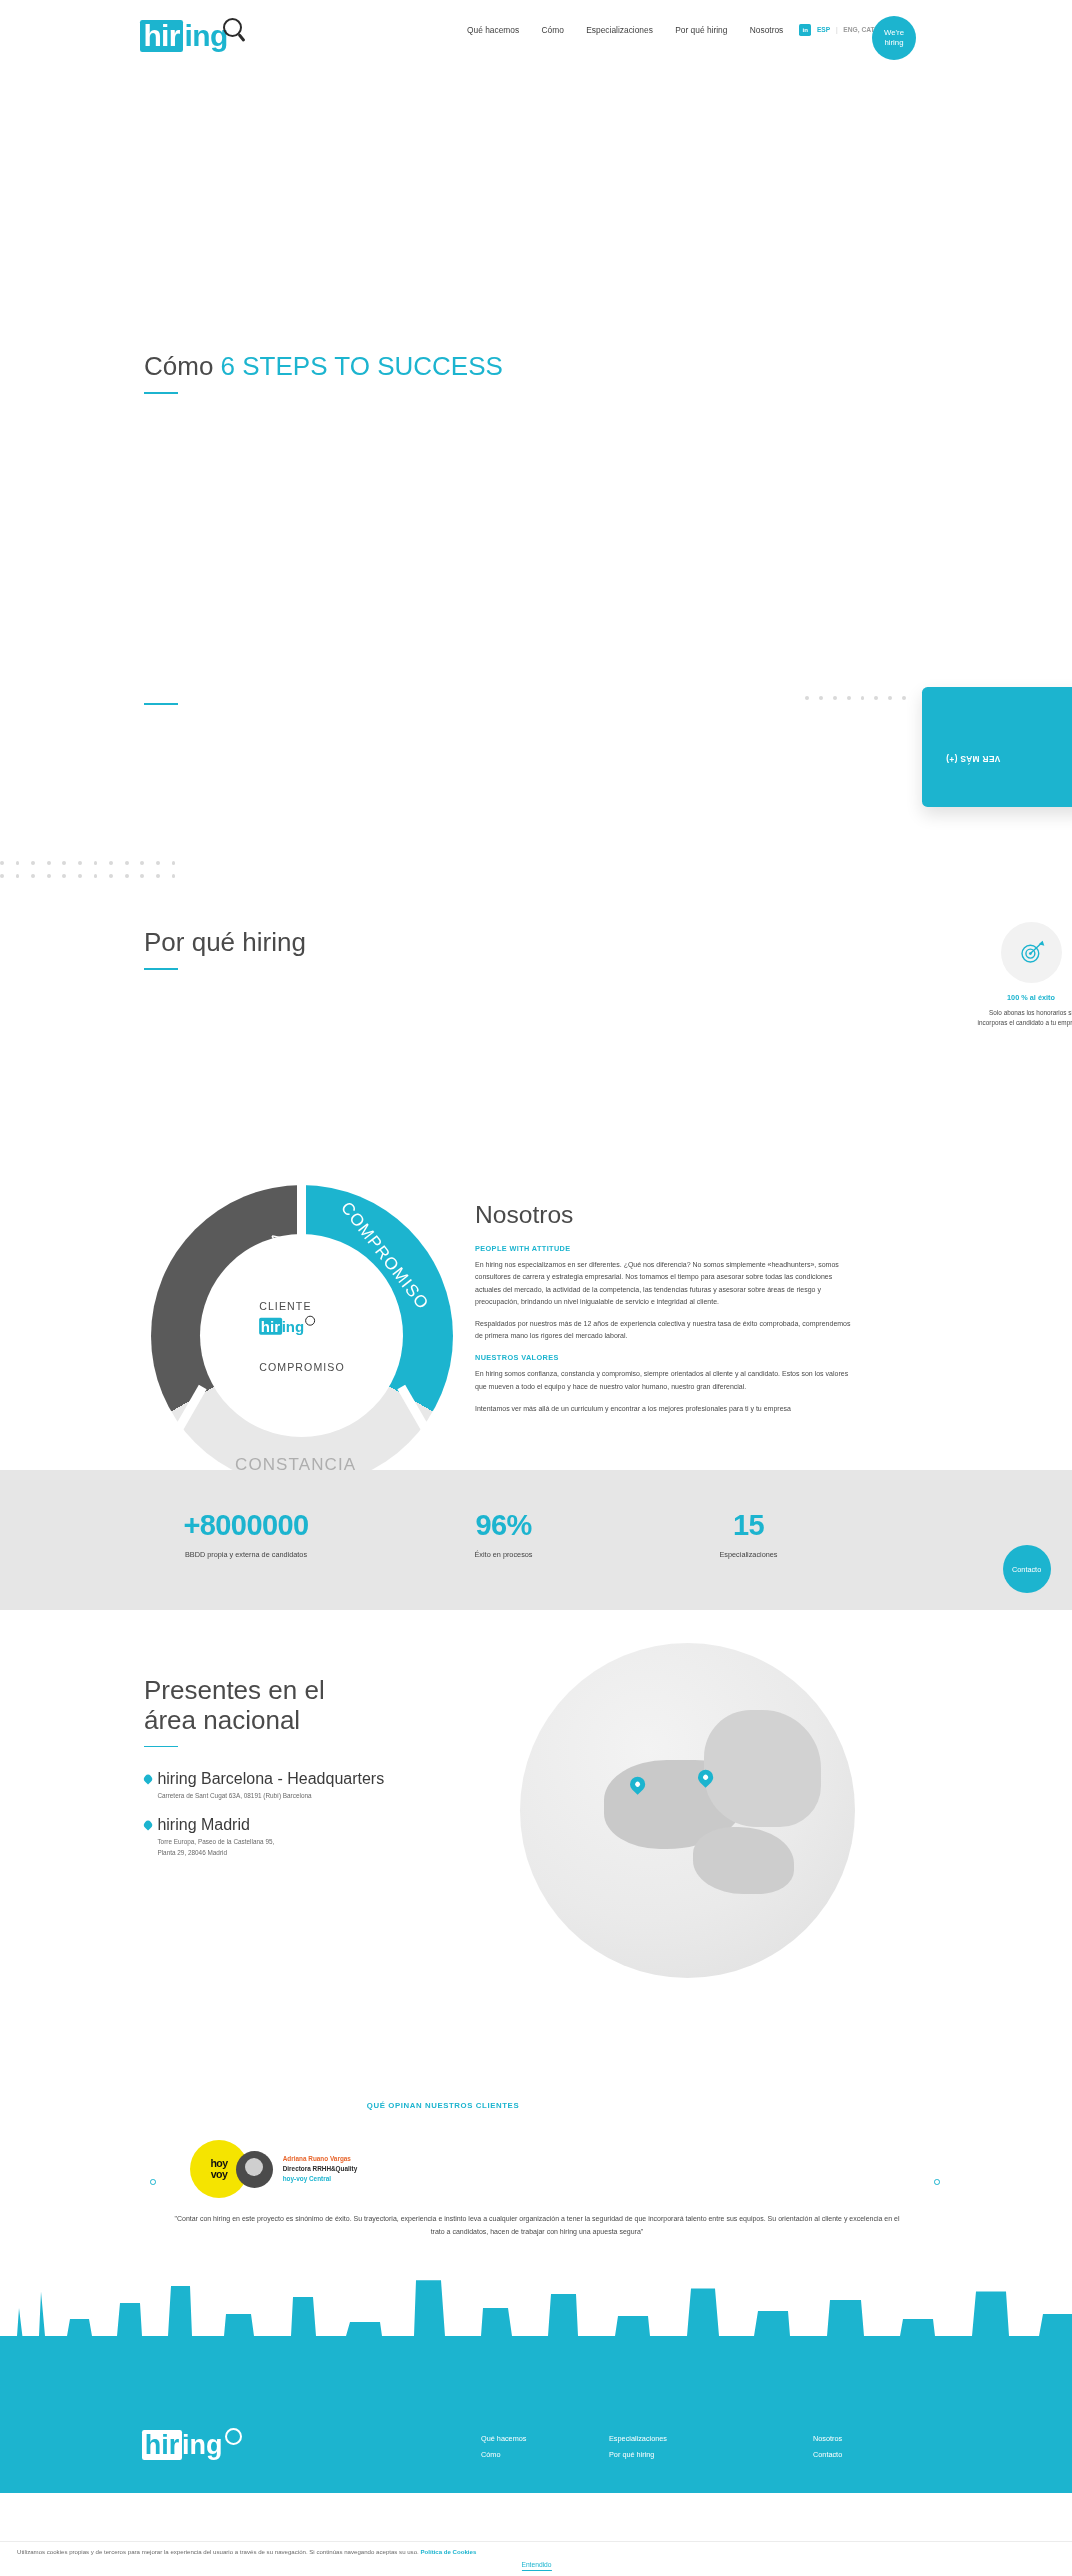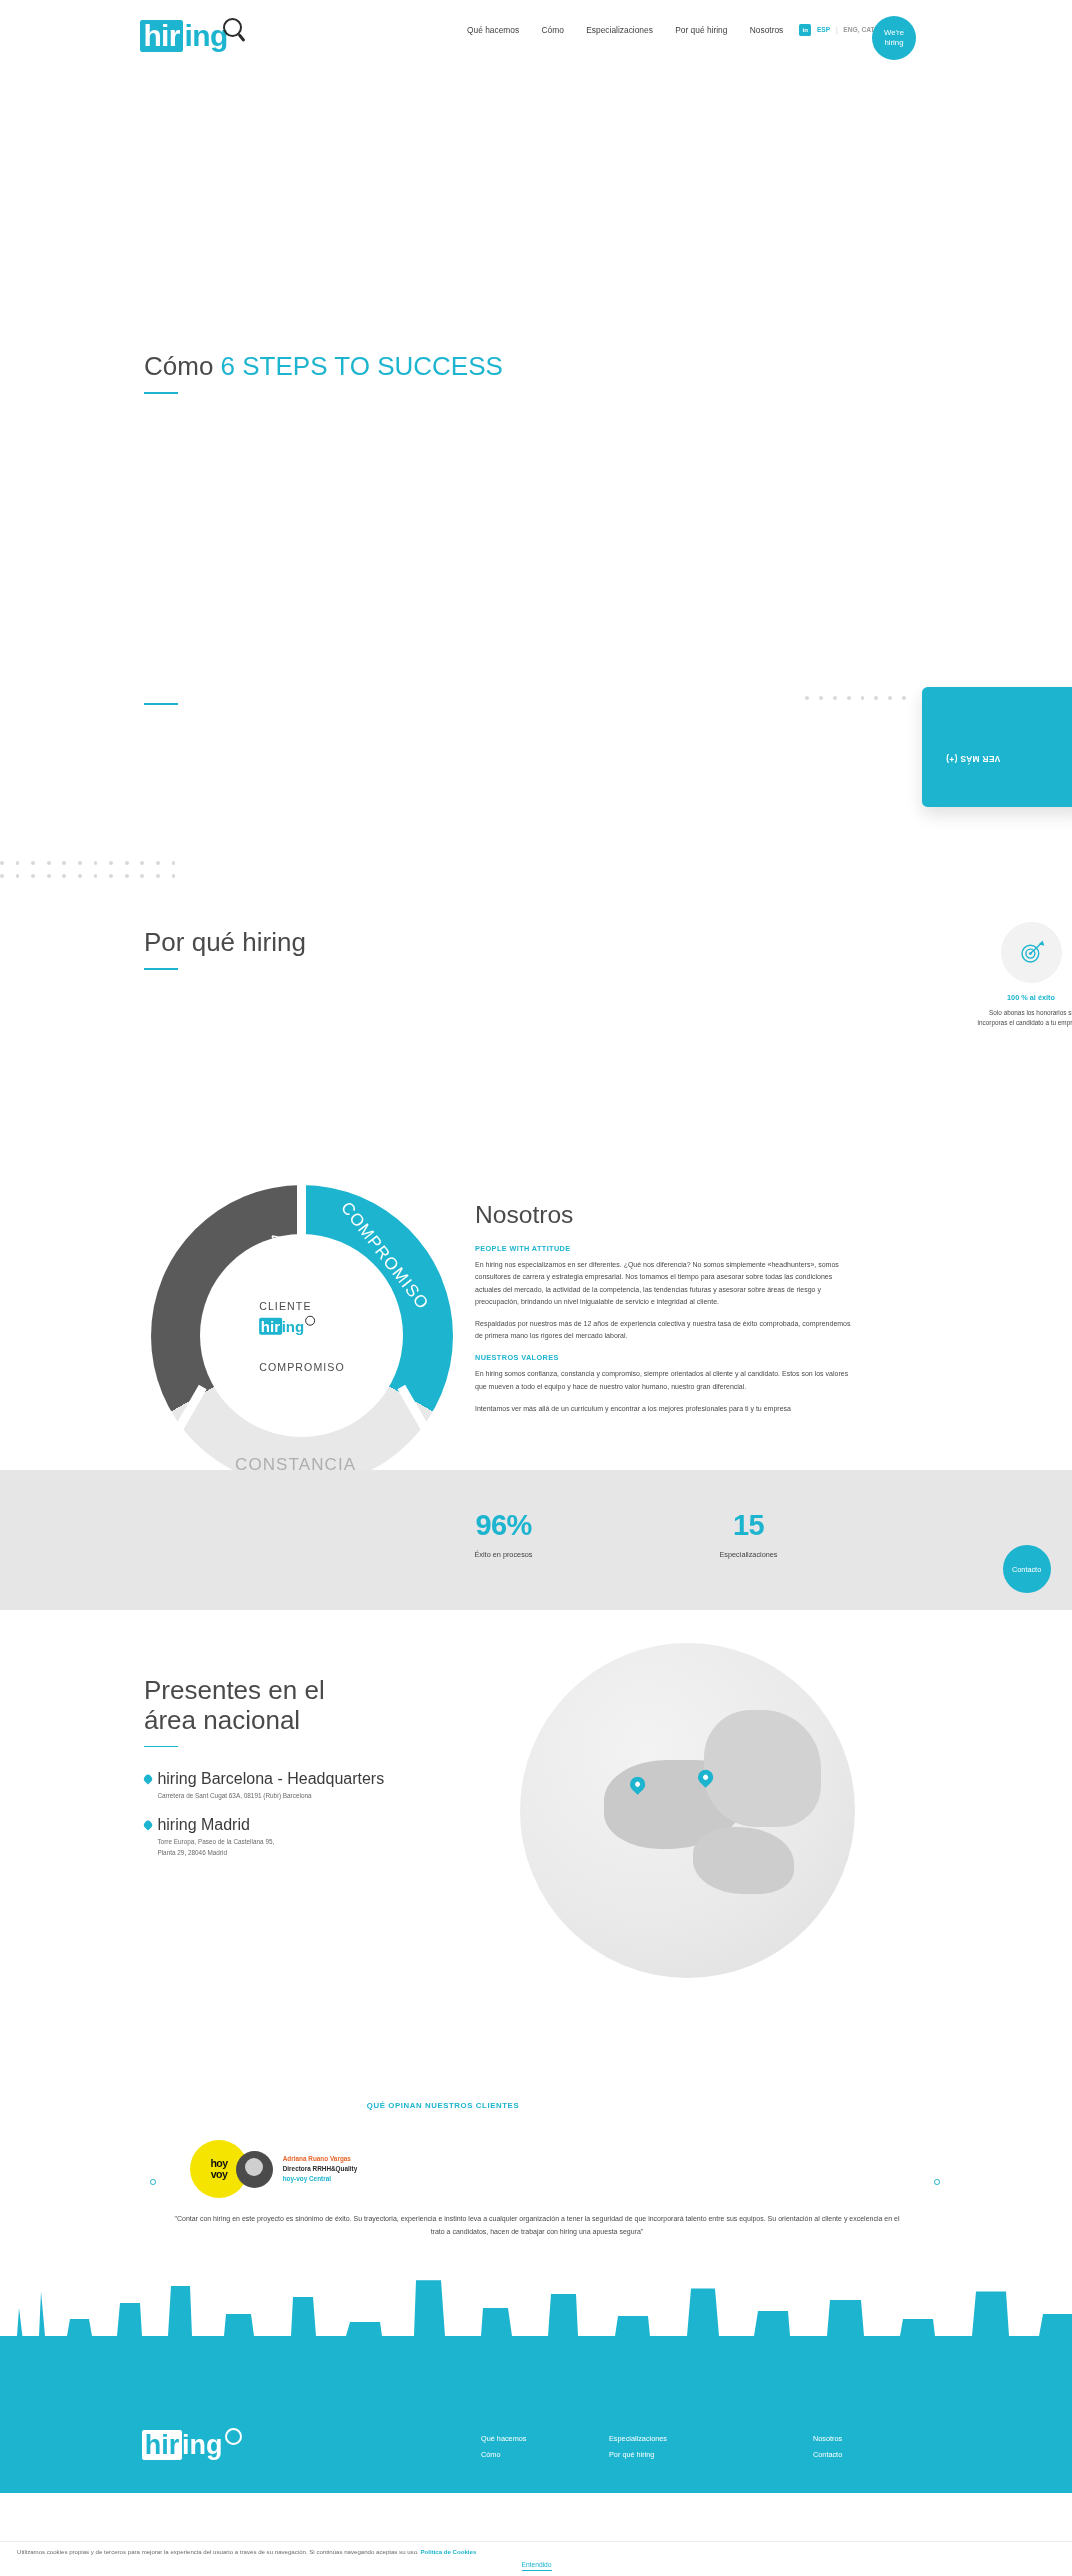--- a/index.html
+++ b/index.html
@@ -490,20 +490,24 @@
     <div class="nos-kicker">PEOPLE WITH ATTITUDE</div>
     <div class="nos-p">En hiring nos especializamos en ser diferentes. ¿Qué nos diferencia? No somos simplemente «headhunters», somos consultores de carrera y estrategia empresarial. Nos tomamos el tiempo para asesorar sobre todas las condiciones actuales del mercado, la actividad de la competencia, las tendencias futuras y asesorar sobre áreas de riesgo y preocupación, brindando un nivel inigualable de servicio e integridad al cliente.</div>
     <div class="nos-p">Respaldados por nuestros más de 12 años de experiencia colectiva y nuestra tasa de éxito comprobada, comprendemos de primera mano los rigores del mercado laboral.</div>
     <div class="nos-kicker">NUESTROS VALORES</div>
     <div class="nos-p">En hiring somos confianza, constancia y compromiso, siempre orientados al cliente y al candidato. Estos son los valores que mueven a todo el equipo y hace de nuestro valor humano, nuestro gran diferencial.</div>
     <div class="nos-p">Intentamos ver más allá de un curriculum y encontrar a los mejores profesionales para ti y tu empresa</div>
   </div>
 </div>
 
 <div class="stats">
+  <div class="stat stat-1">
+    <div class="num">+8000000</div>
+    <div class="cap">BBDD propia y externa de candidatos</div>
+  </div>
   <div class="stat stat-2">
     <div class="num">96%</div>
     <div class="cap">Éxito en procesos</div>
   </div>
   <div class="stat stat-3">
     <div class="num">15</div>
     <div class="cap">Especializaciones</div>
   </div>
   <div class="contact-bubble">Contacto</div>
 </div>

